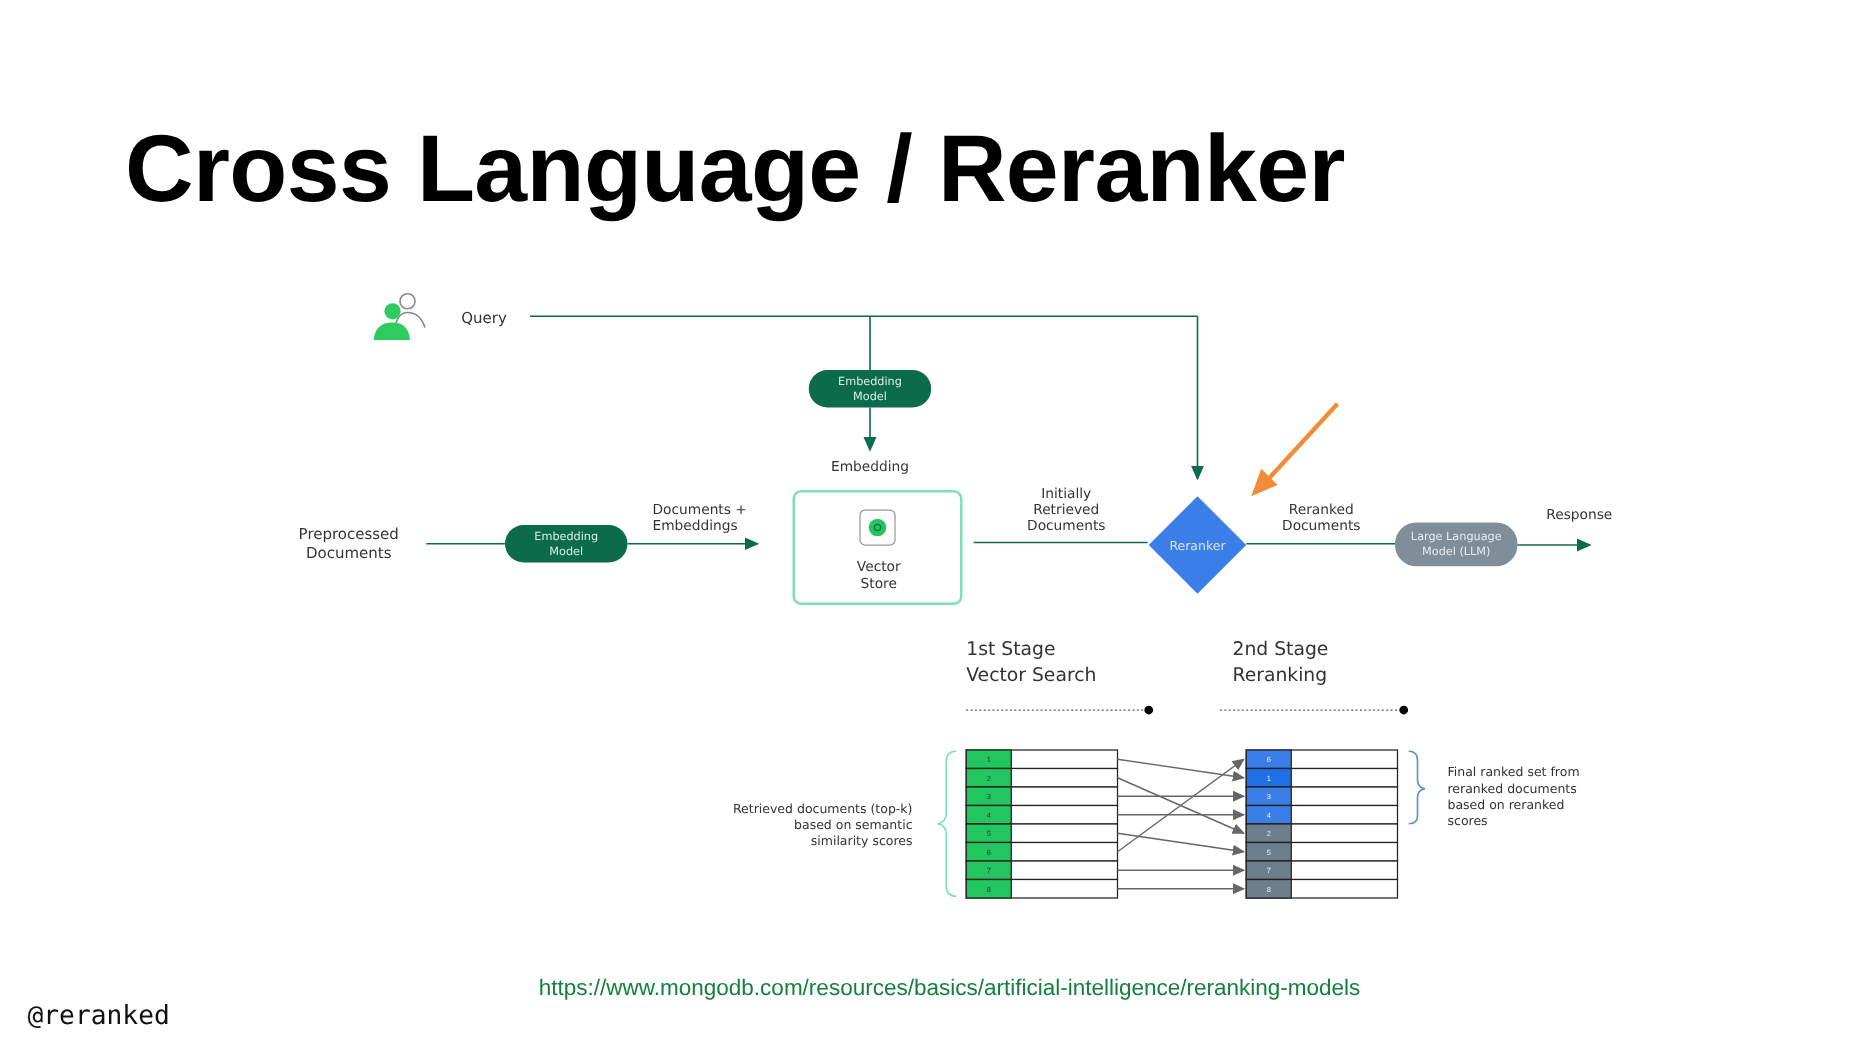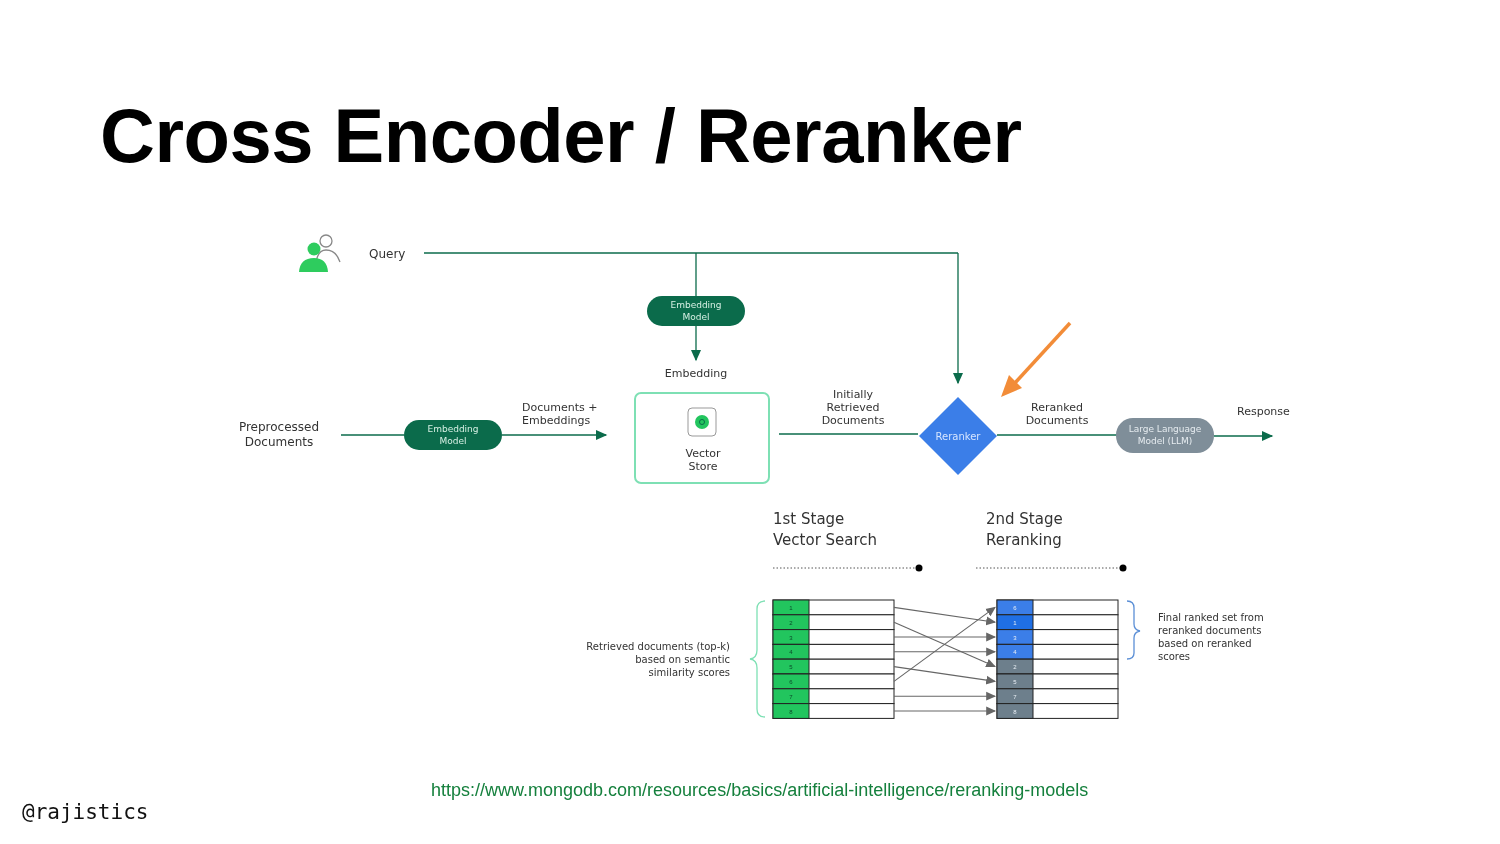--- a/index.html
+++ b/index.html
@@ -6,21 +6,21 @@
   body{width:1500px;height:844px;position:relative;overflow:hidden;font-family:"Liberation Sans",sans-serif;}
   .title{position:absolute;left:100px;top:92px;font-size:76px;font-weight:bold;color:#000;letter-spacing:-0.5px;}
   svg{position:absolute;left:0;top:0;}
   .handle{position:absolute;left:22px;top:800px;font-family:"DejaVu Sans Mono",monospace;font-size:21px;color:#111;}
   .url{position:absolute;left:431px;top:780px;font-size:18px;color:#15803d;}
   .lbl{font-family:"DejaVu Sans",sans-serif;fill:#333;}
 </style>
 </head>
 <body>
 
-<div class="title">Cross Encoder / Reranker</div>
+<div class="title">Cross Language / Reranker</div>
 
 <svg width="1500" height="844">
   <defs>
     <marker id="ag" markerWidth="10" markerHeight="10" refX="8" refY="5" orient="auto">
         <path d="M0,1 L9,5 L0,9 Z" fill="#0b6b4b"></path>
       </marker>
     <marker id="agr" markerWidth="10" markerHeight="10" refX="8" refY="5" orient="auto">
         <path d="M0,1 L9,5 L0,9 Z" fill="#666"></path>
       </marker>
   </defs>
@@ -170,13 +170,13 @@
       <line x1="894" y1="637" x2="995" y2="637" stroke="#666" stroke-width="1.1" marker-end="url(#agr)"></line>
       <line x1="894" y1="651.8" x2="995" y2="651.8" stroke="#666" stroke-width="1.1" marker-end="url(#agr)"></line>
       <line x1="894" y1="666.6" x2="995" y2="681.4" stroke="#666" stroke-width="1.1" marker-end="url(#agr)"></line>
       <line x1="894" y1="681.4" x2="995" y2="607.4" stroke="#666" stroke-width="1.1" marker-end="url(#agr)"></line>
       <line x1="894" y1="696.1999999999999" x2="995" y2="696.1999999999999" stroke="#666" stroke-width="1.1" marker-end="url(#agr)"></line>
       <line x1="894" y1="711" x2="995" y2="711" stroke="#666" stroke-width="1.1" marker-end="url(#agr)"></line>
     </g>
 </svg>
 
 <div class="url">https://www.mongodb.com/resources/basics/artificial-intelligence/reranking-models</div>
-<div class="handle">@rajistics</div>
+<div class="handle">@reranked</div>
 
 </body></html>

